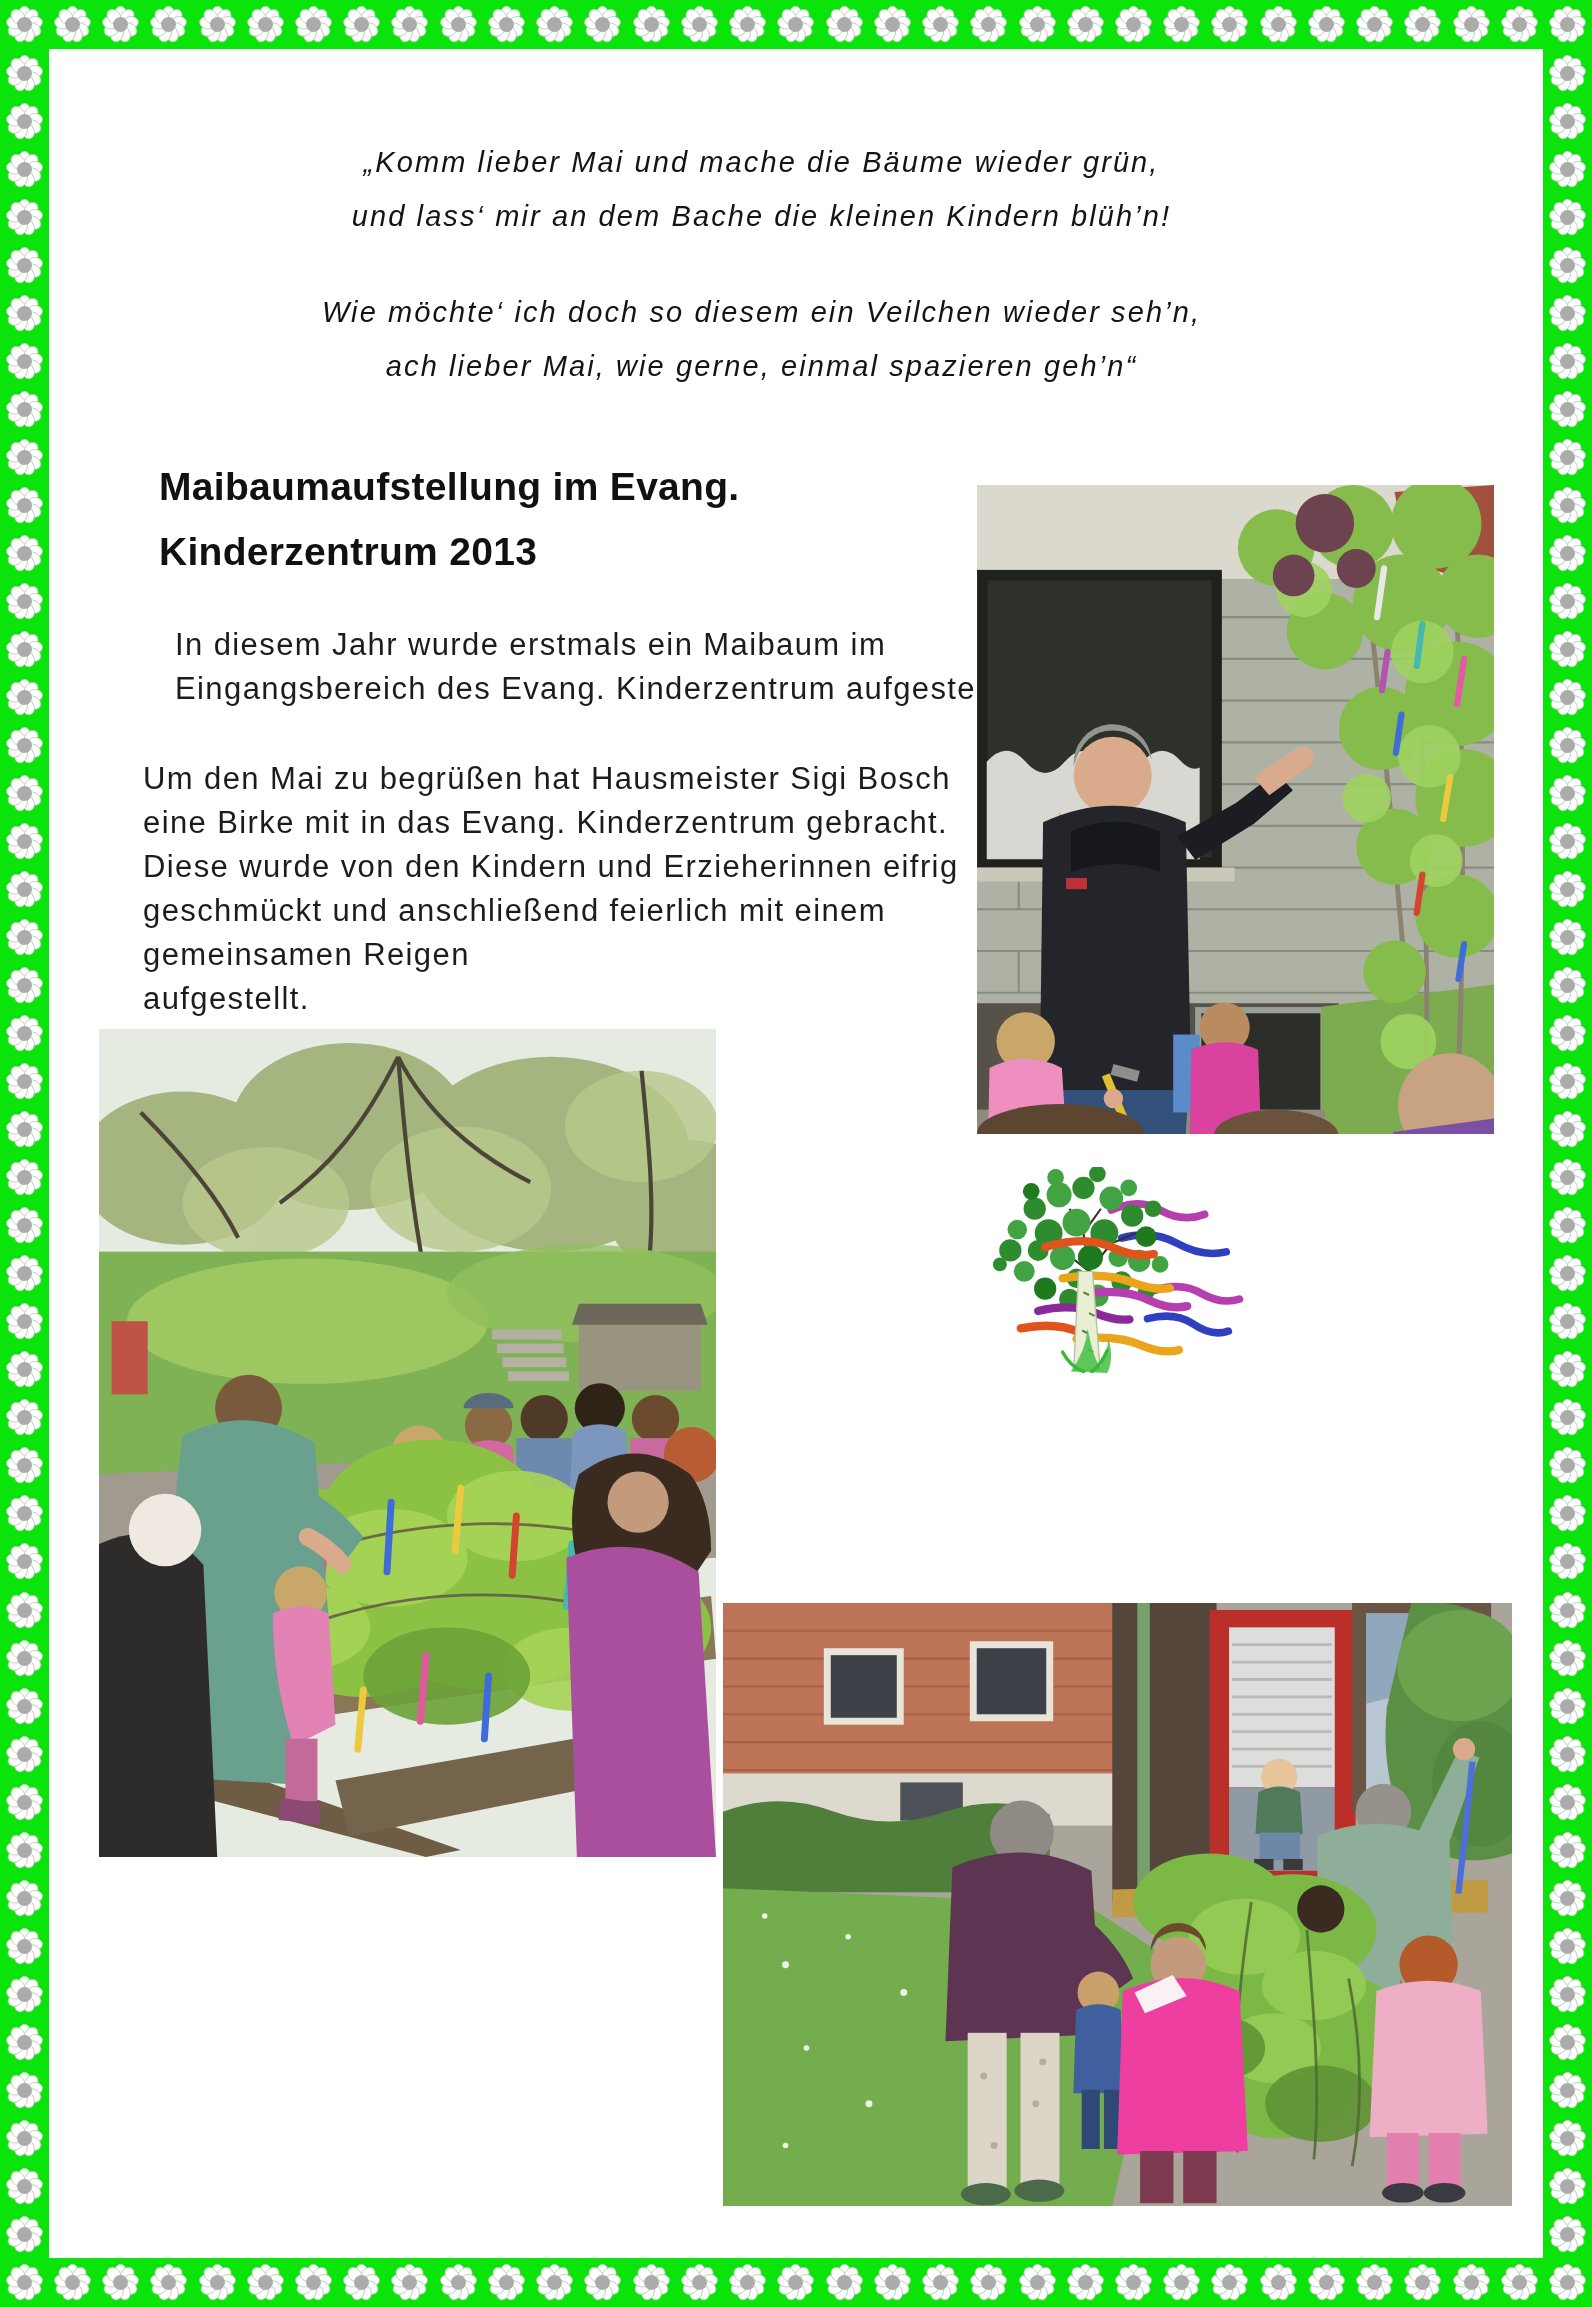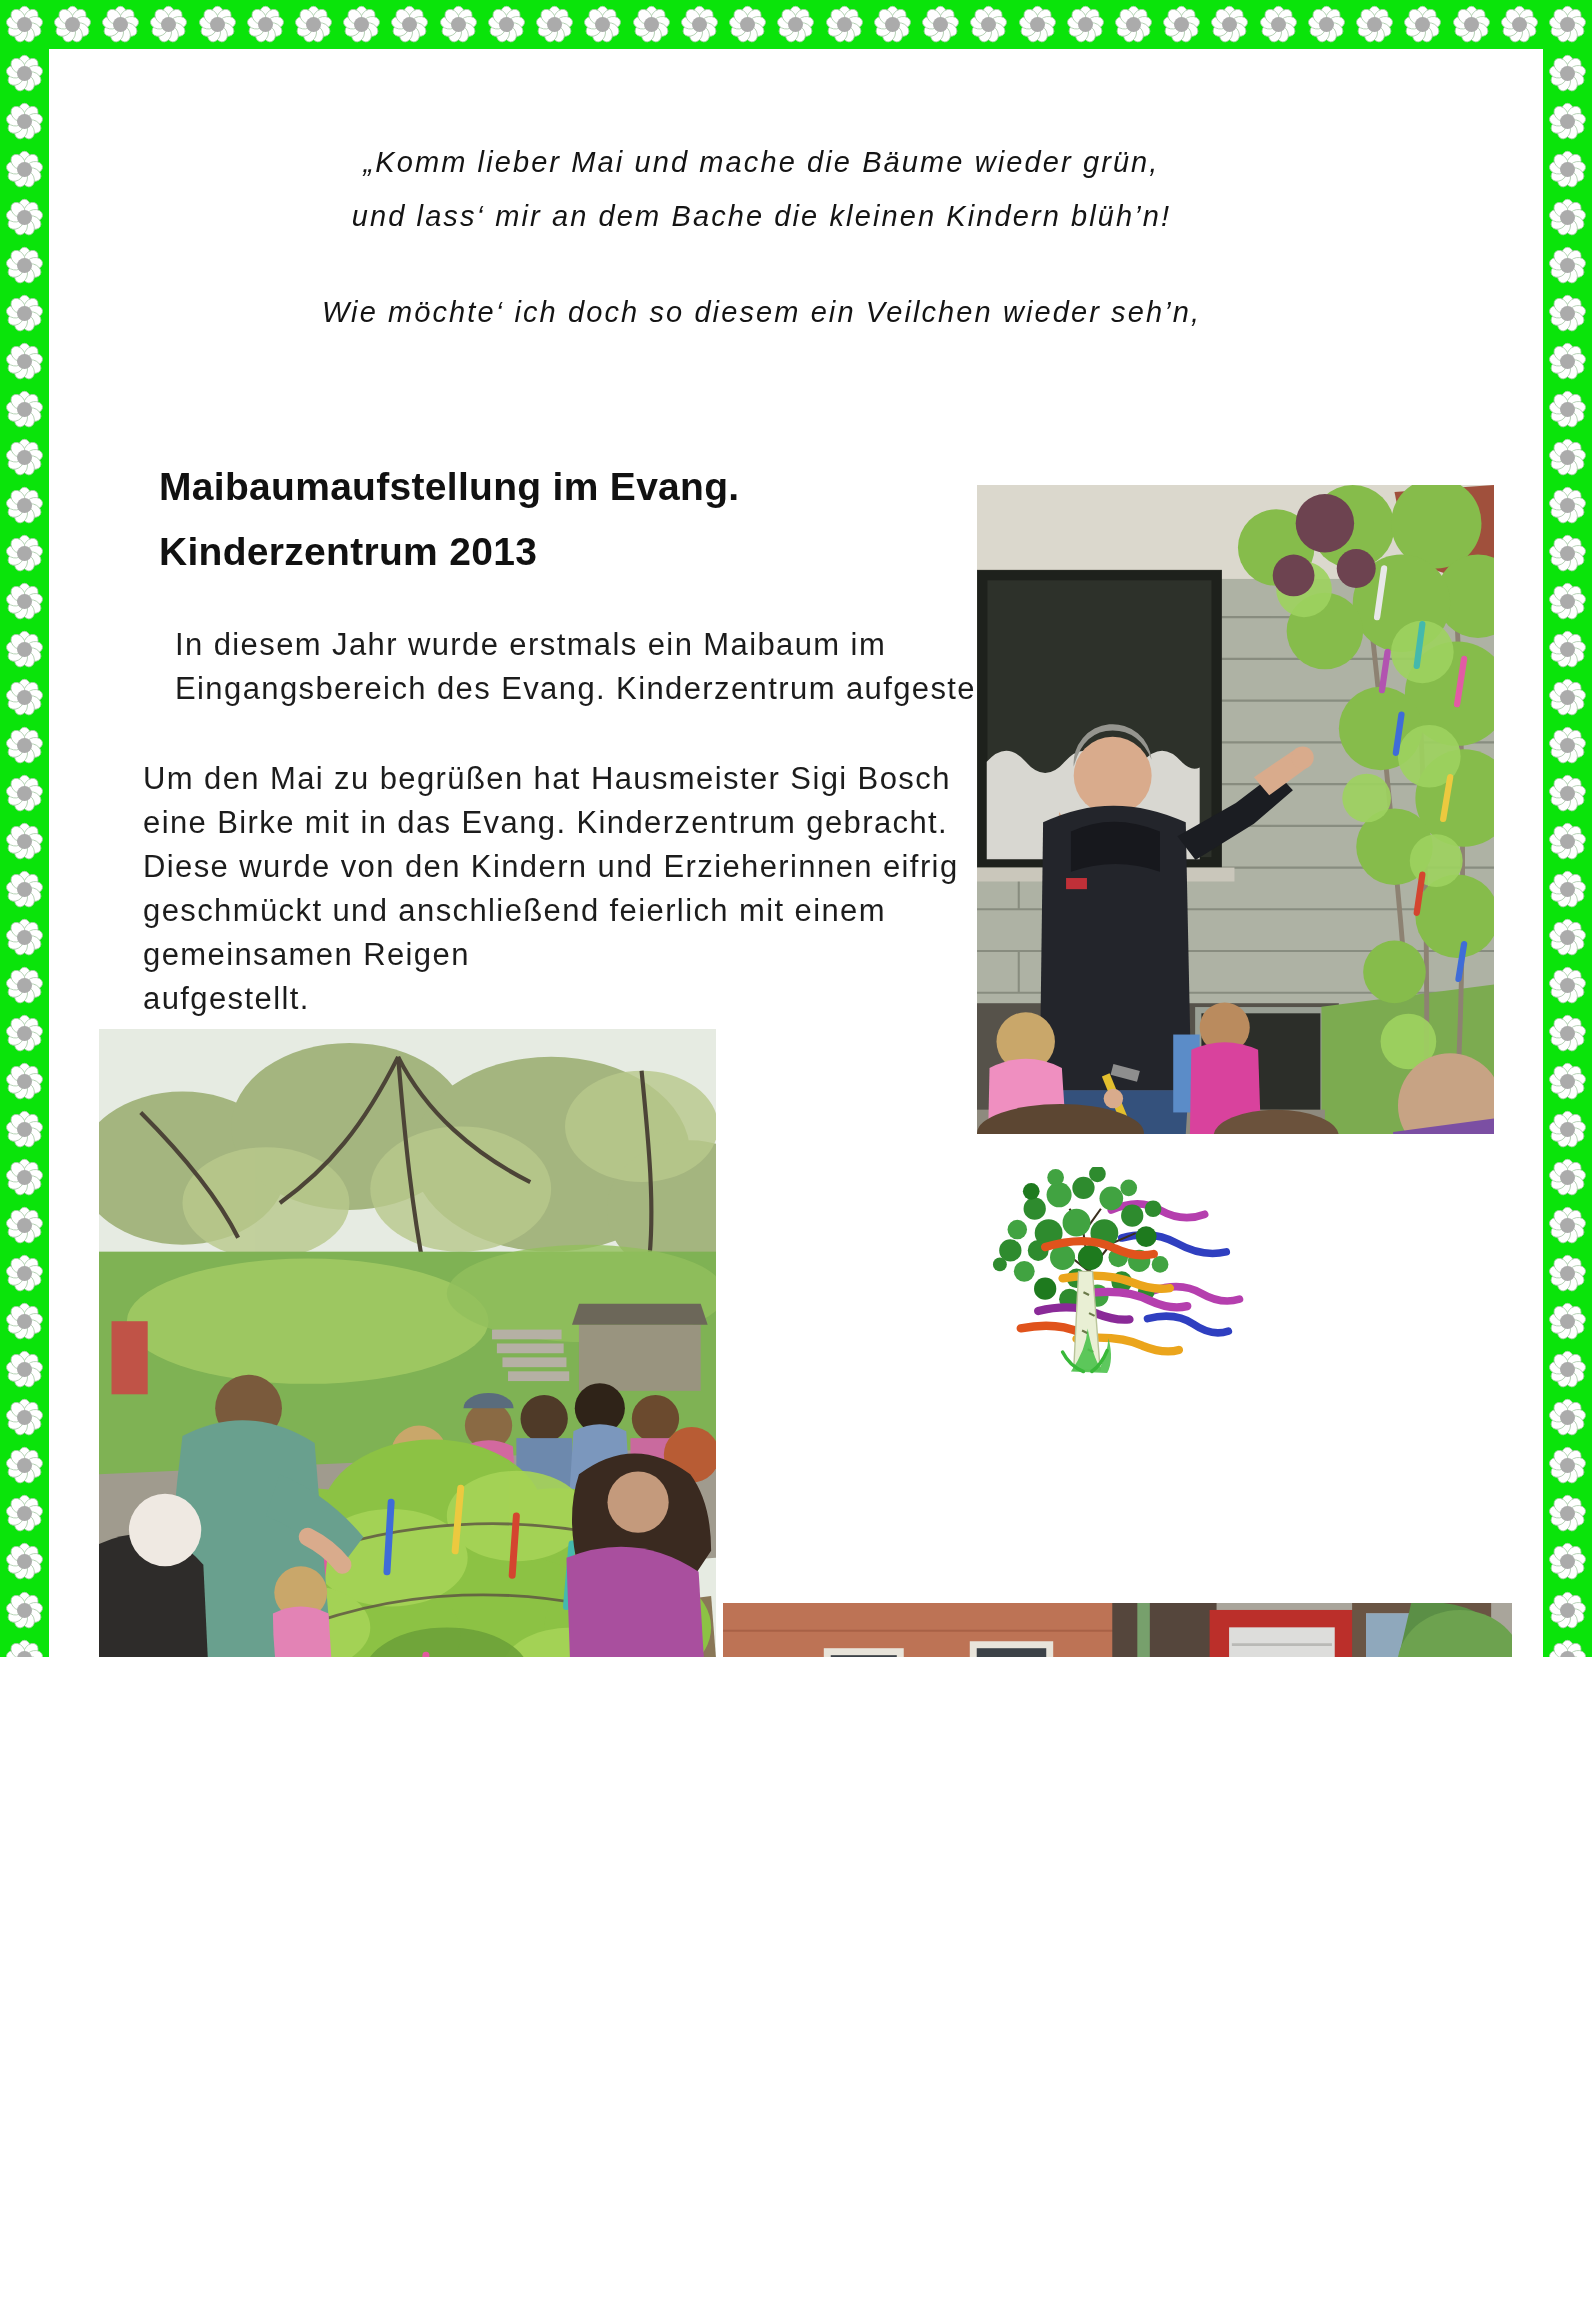--- a/index.html
+++ b/index.html
@@ -1,16 +1,16 @@
 <!DOCTYPE html>
 <html style="font-size:11px"><head>
 <meta charset="utf-8">
 <style>
   html,body{margin:0;padding:0;background:#ffffff;}
-  .page{position:relative;width:1592px;height:1657px;background:#ffffff;overflow:hidden;
+  .page{position:relative;width:1592px;height:2307px;background:#ffffff;overflow:hidden;
         font-family:"Liberation Sans",sans-serif;color:#191919;}
 
   
   .b-strip{position:absolute;display:flex;justify-content:space-around;align-items:center;overflow:hidden;}
   .b-top{left:0;top:0;width:1592px;height:49px;}
   .b-bottom{left:0;top:2258px;width:1592px;height:49px;}
   .b-left{left:0;top:49px;width:49px;height:2210px;flex-direction:column;}
   .b-right{left:1543px;top:49px;width:49px;height:2210px;flex-direction:column;}
 
   .poem{position:absolute;left:0;top:135px;width:1523px;text-align:center;
@@ -1940,20 +1940,21 @@
         <ellipse cx="30" cy="14.5" rx="9.5" ry="12.5" fill="#ffffff" stroke="#a9cba9" stroke-width="1.2" transform="rotate(280 30 30)"></ellipse>
         <ellipse cx="30" cy="14.5" rx="9.5" ry="12.5" fill="#ffffff" stroke="#a9cba9" stroke-width="1.2" transform="rotate(320 30 30)"></ellipse>
         <circle cx="30" cy="30" r="11.5" fill="#ababab"></circle>
       </svg>
     </div>
 
   <div class="poem">
     <div class="poem-line">„Komm lieber Mai und mache die Bäume wieder grün,</div>
     <div class="poem-line">und lass‘ mir an dem Bache die kleinen Kindern blüh’n!</div>
     <div class="poem-line gap">Wie möchte‘ ich doch so diesem ein Veilchen wieder seh’n,</div>
+    <div class="poem-line">ach lieber Mai, wie gerne, einmal spazieren geh’n“</div>
   </div>
 
   <h1 class="title">
     <div>Maibaumaufstellung im Evang.</div>
     <div>Kinderzentrum 2013</div>
   </h1>
 
   <div class="para p1">In diesem Jahr wurde erstmals ein Maibaum im
 Eingangsbereich des Evang. Kinderzentrum aufgestellt.</div>
   <div class="para p2">Um den Mai zu begrüßen hat Hausmeister Sigi Bosch

